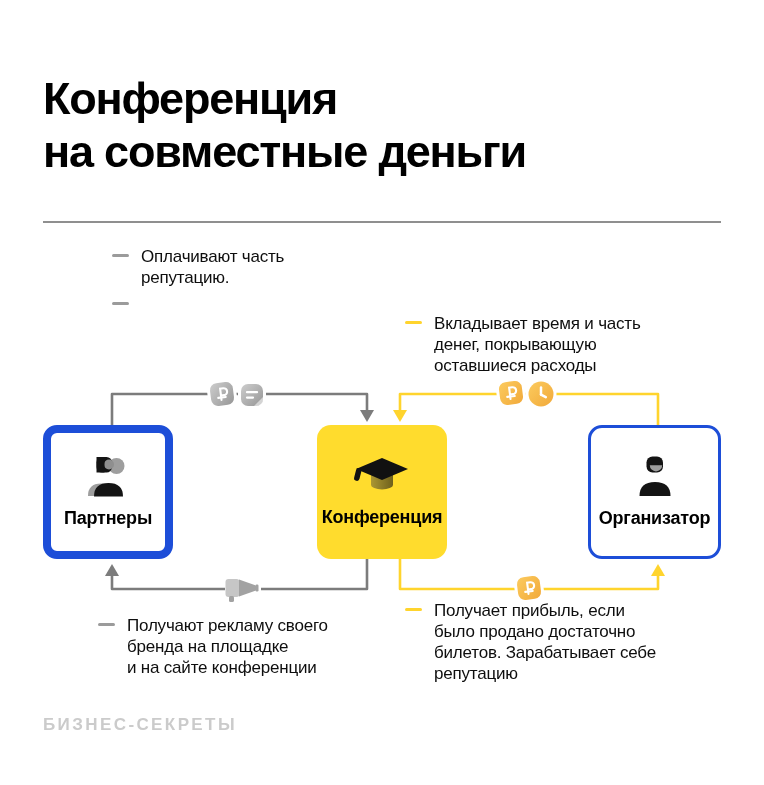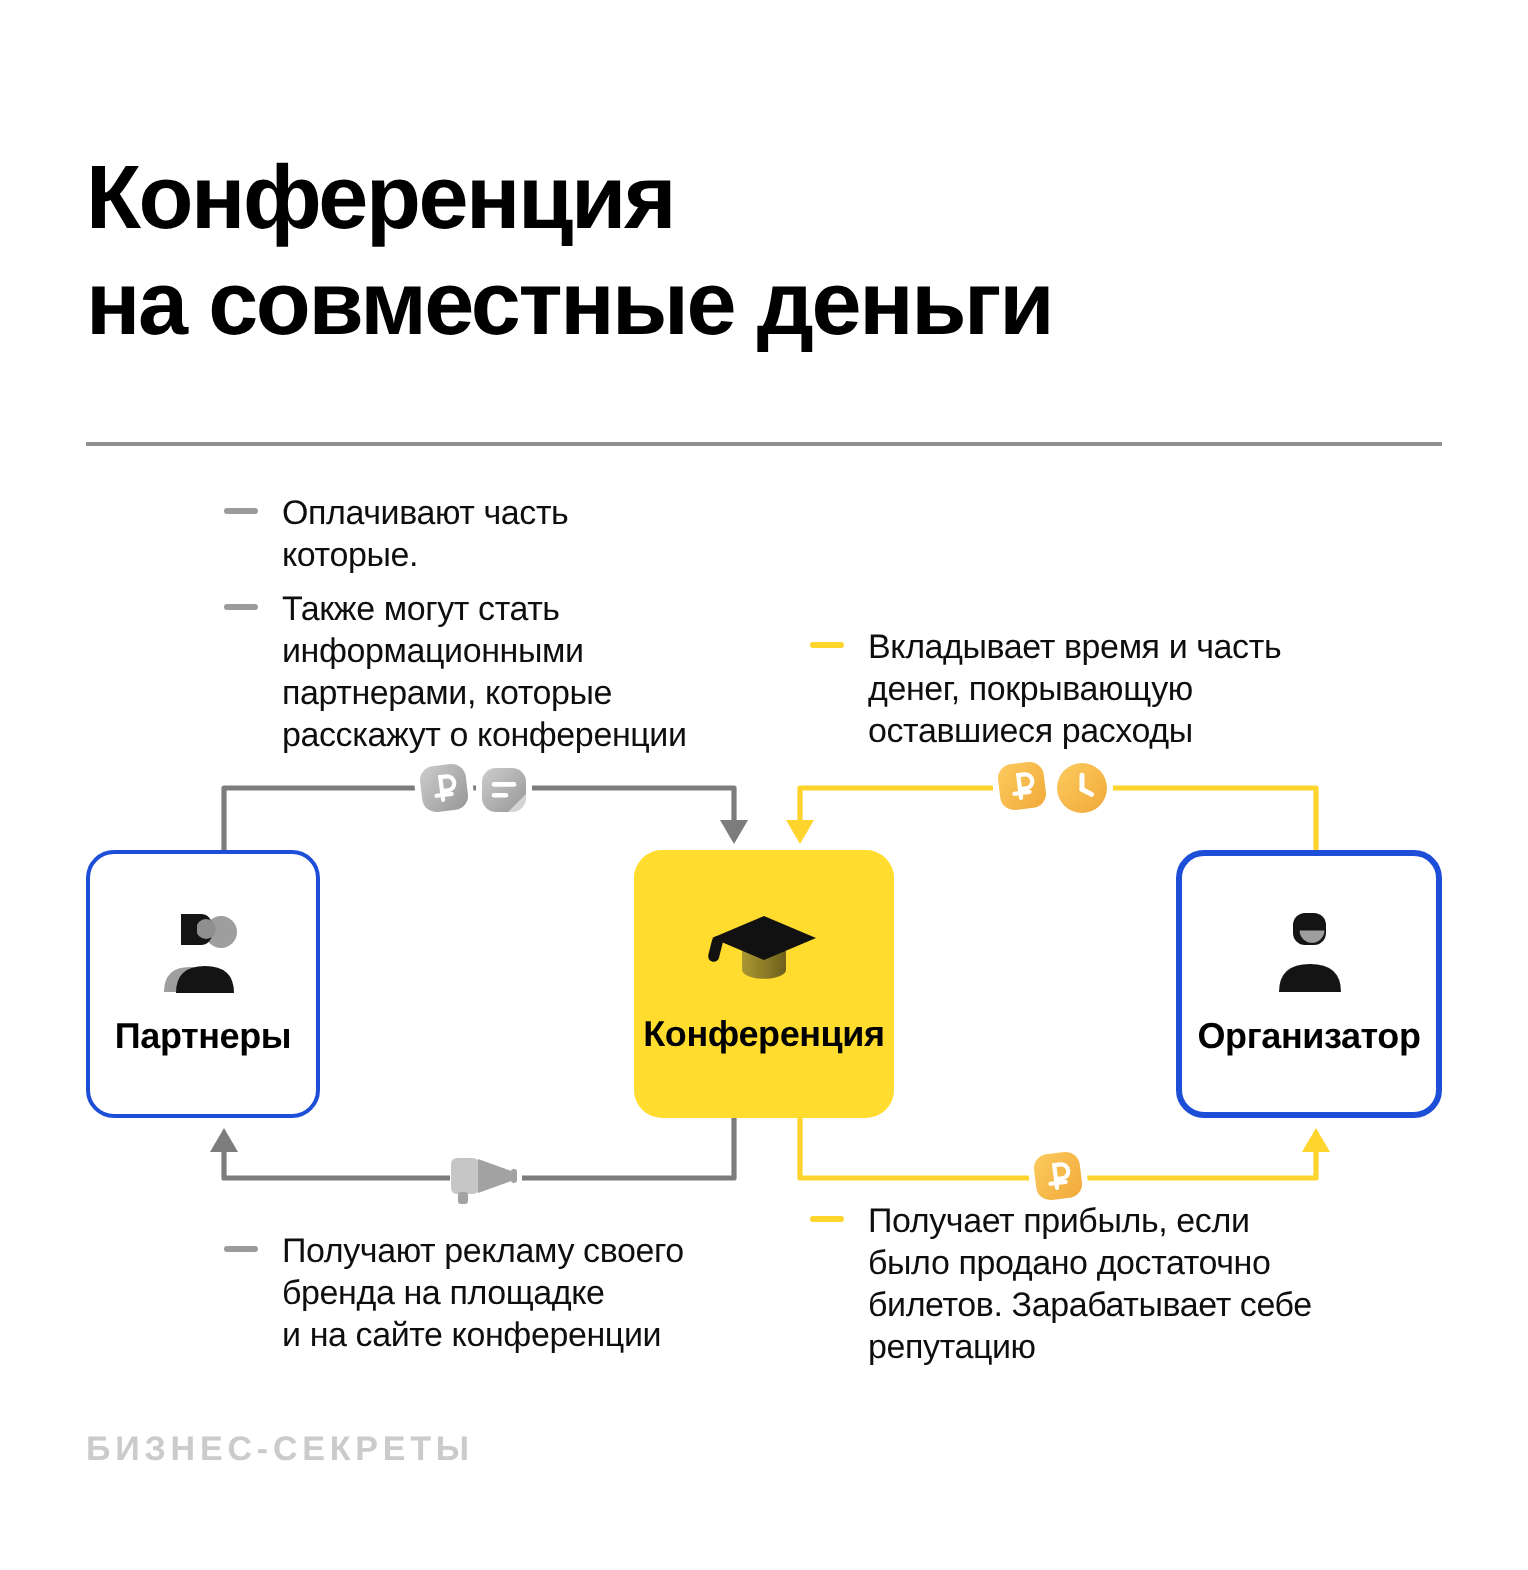--- a/index.html
+++ b/index.html
@@ -10,54 +10,50 @@
   .divider{position:absolute;left:43px;top:209px;width:678px;height:2px;background:#8f8f8f;}
   .prewrap{white-space:pre-line;}
   .note{display:flex;gap:12px;align-items:flex-start;}
   .note + .note{margin-top:6px;}
   .note-text{font-size:17px;line-height:21px;letter-spacing:-0.2px;color:#0e0e0e;}
   .dash{flex:none;width:17px;height:3px;border-radius:1.5px;margin-top:8px;}
   .dash.gray{background:#9b9b9b;}
   .dash.yellow{background:#ffd42d;}
   .notes-tl{position:absolute;left:112px;top:234px;width:250px;}
   .notes-tr{position:absolute;left:405px;top:301px;width:260px;}
-  .notes-bl{position:absolute;left:112px;top:603px;width:250px;}
+  .notes-bl{position:absolute;left:98px;top:603px;width:250px;}
   .notes-br{position:absolute;left:405px;top:588px;width:270px;}
   .connectors{position:absolute;left:0;top:0;}
   .node{position:absolute;top:413px;height:134px;border-radius:14px;background:#fff;
         box-sizing:border-box;display:flex;flex-direction:column;align-items:center;
         justify-content:center;gap:11px;}
-  .node-partners{left:43px;width:117px;border:2px solid #1d4ed8;}
+  .node-partners{left:43px;width:130px;border:8px solid #1d4ed8;}
   .node-conference{left:317px;width:130px;background:#ffdc2d;}
   .node-organizer{left:588px;width:133px;border:3px solid #1d4ed8;}
   .node-label{font-size:18px;font-weight:700;color:#000;letter-spacing:-0.2px;}
   .footer{position:absolute;left:43px;top:703px;font-size:17px;font-weight:700;
           letter-spacing:2.4px;color:#cbcbcb;text-align:right;}
 </style>
 </head>
 <body>
 
 <div class="poster">
 
   <div class="title">Конференция
 на совместные деньги</div>
   <div class="divider"></div>
 
   <div class="notes-tl">
     <div class="note">
       <span class="dash gray"></span>
       <span class="note-text prewrap">Оплачивают часть
-которые.</span>
+репутацию.</span>
     </div>
     <div class="note">
       <span class="dash gray"></span>
-      <span class="note-text prewrap">Также могут стать
-информационными
-партнерами, которые
-расскажут о конференции</span>
     </div>
   </div>
 
   <div class="notes-tr">
     <div class="note">
       <span class="dash yellow"></span>
       <span class="note-text prewrap">Вкладывает время и часть
 денег, покрывающую
 оставшиеся расходы</span>
     </div>

